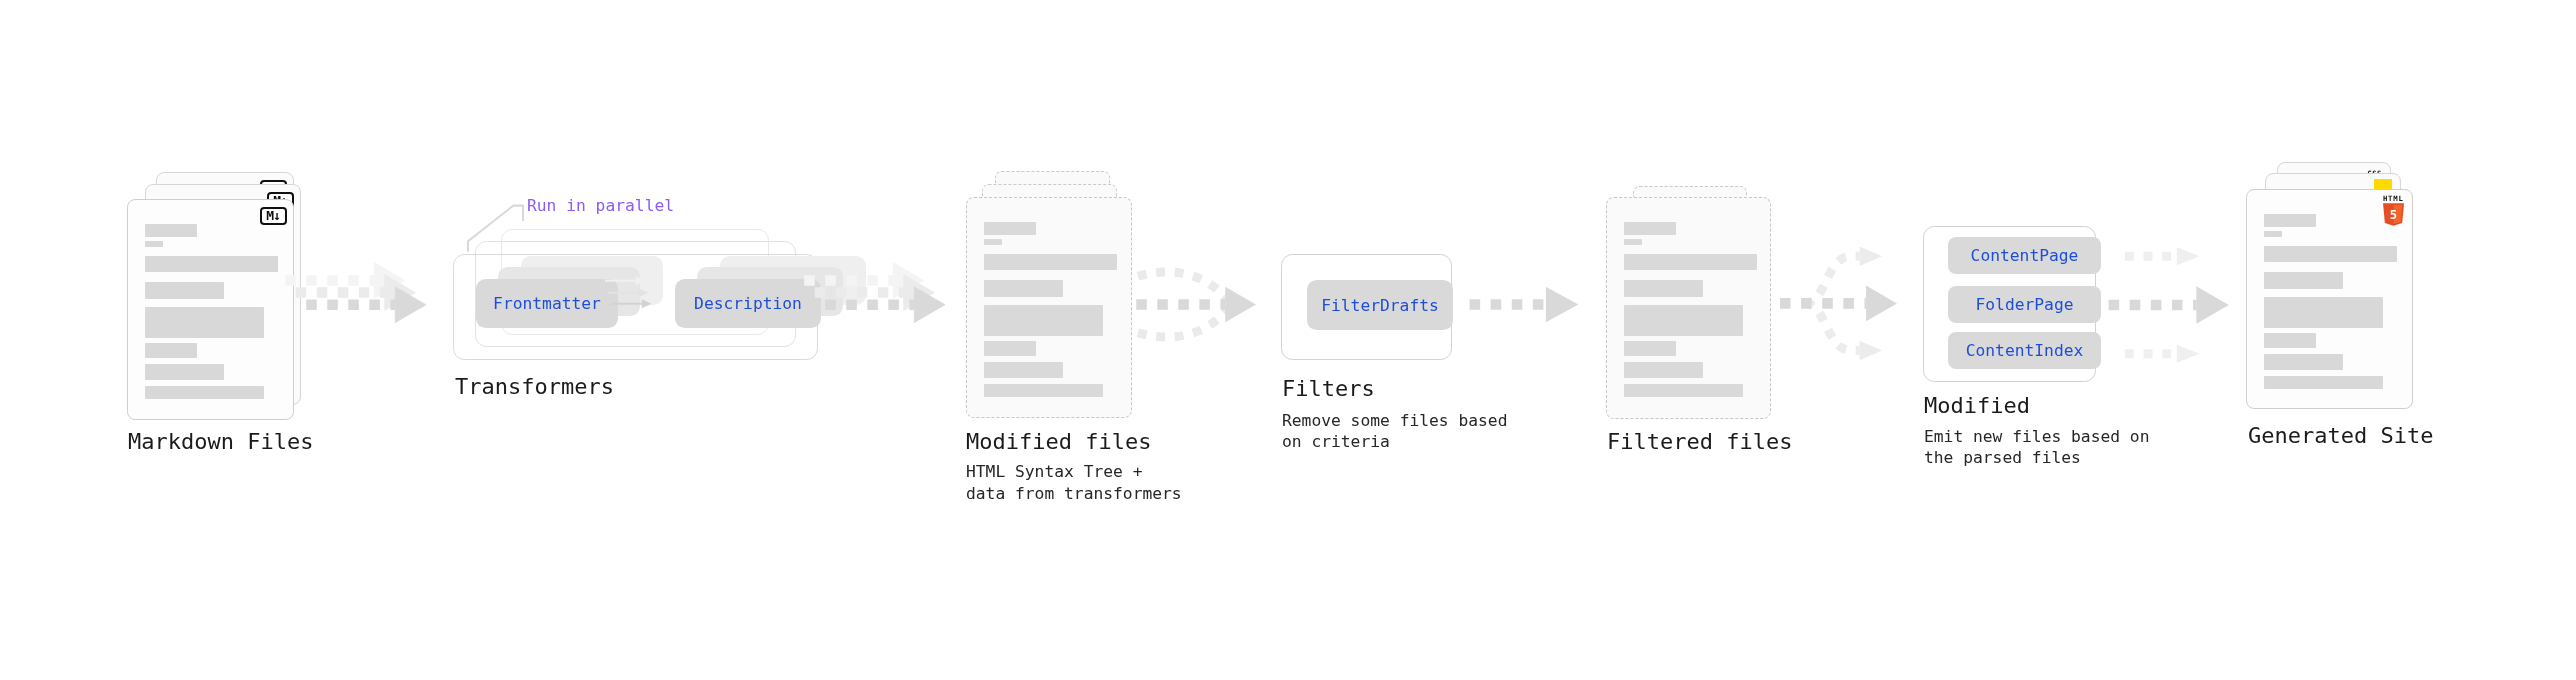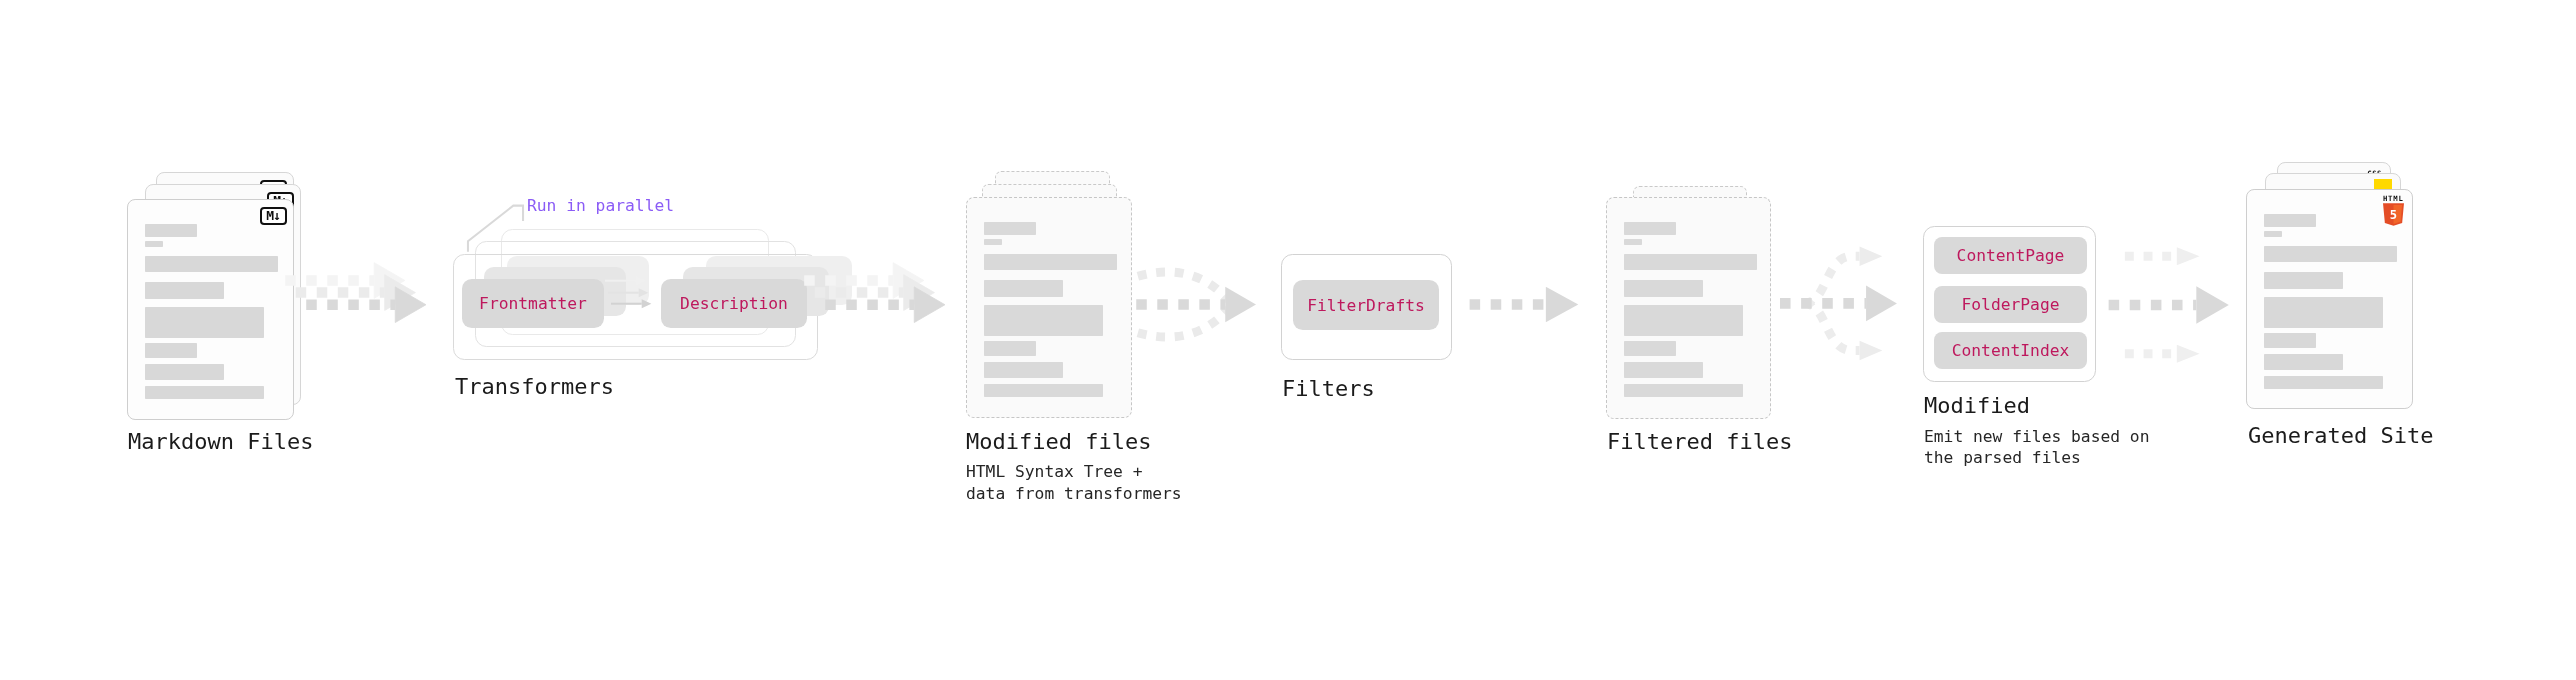--- a/index.html
+++ b/index.html
@@ -35,21 +35,21 @@
   .html5-badge{position:absolute;right:6.5px;top:4.9px;width:24.4px;text-align:center;}
   .html5-badge .txt{font-size:7.3px;font-weight:700;color:#111;line-height:8.1px;letter-spacing:0.8px;}
 
   
   .outline-box{position:absolute;border:1.6px solid #d2d2d2;border-radius:11.4px;background:transparent;box-sizing:border-box;}
   .outline-box.bg{background:#ffffff;}
   .box-b1{border-color:#dadada;}
   .box-b2{border-color:#e2e2e2;}
   .box-b3{border-color:#e9e9e9;}
   .pill{position:absolute;background:#d9d9d9;border-radius:9.8px;display:flex;align-items:center;justify-content:center;
-        color:#be185d;font-size:16.3px;}
+        color:#1d4ed8;font-size:16.3px;margin-left:14px;}
   .pill.ghost1{background:#e6e6e6;}
   .pill.ghost2{background:#efefef;}
   .pill.small{border-radius:8.1px;}
 
   
   .stage-title{position:absolute;font-size:22px;color:#1b1b1b;white-space:nowrap;}
   .stage-desc{position:absolute;font-size:16.3px;color:#262626;white-space:nowrap;}
   .stage-desc div{height:21px;}
   .lh27 div{height:22px;}
   .indent{padding-left:10.6px;}
@@ -169,20 +169,24 @@
   <svg class="abs" style="left:1136px;top:260px;" width="134" height="89" viewBox="0 0 165 110">
     <path d="M 2,20 C 45,8 85,16 114,50" fill="none" stroke="#eaeaea" stroke-width="11" stroke-dasharray="11 12"></path>
     <path d="M 2,90 C 45,102 85,94 114,60" fill="none" stroke="#eaeaea" stroke-width="11" stroke-dasharray="11 12"></path>
     <line x1="0" y1="55" x2="110" y2="55" stroke="#d9d9d9" stroke-width="13" stroke-dasharray="13 13"></line>
     <polygon points="110,33 110,77 148,55" fill="#d9d9d9"></polygon>
   </svg>
 
   <div class="outline-box bg" style="left:1281px;top:254px;width:171px;height:106px;"></div>
   <div class="pill" style="left:1293px;top:280px;width:146px;height:50px;">FilterDrafts</div>
   <div class="stage-title" style="left:1282px;top:376px;">Filters</div>
+  <div class="stage-desc" style="left:1282px;top:411px;">
+    <div>Remove some files based</div>
+    <div>on criteria</div>
+  </div>
 
   <svg class="abs" style="left:1463px;top:268px;" width="130" height="73" viewBox="0 0 160 90">
     <line x1="8" y1="45" x2="102" y2="45" stroke="#d9d9d9" stroke-width="13" stroke-dasharray="13 13"></line>
     <polygon points="102,23 102,67 142,45" fill="#d9d9d9"></polygon>
   </svg>
 
   <div class="file-tab" style="left:1633px;top:186px;width:114px;height:41px;"></div>
   <div class="file-card dashed" style="left:1606px;top:197px;width:165px;height:222px;">
     <div class="bars light">
       <div class="bar b1"></div>

